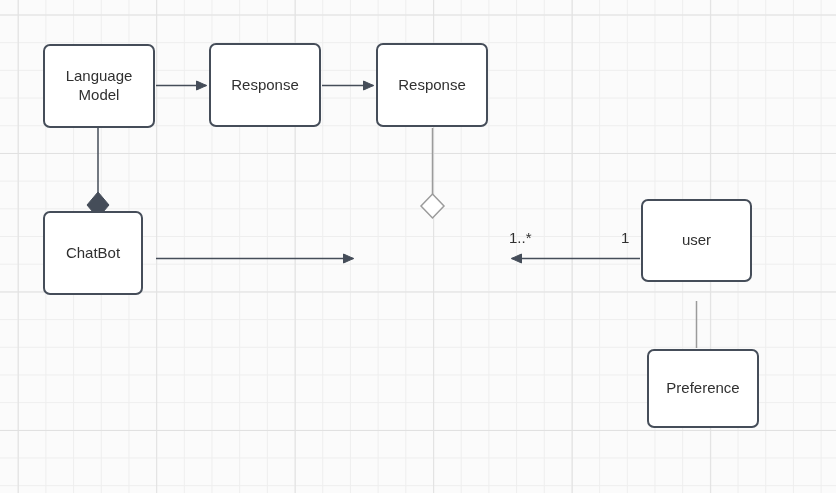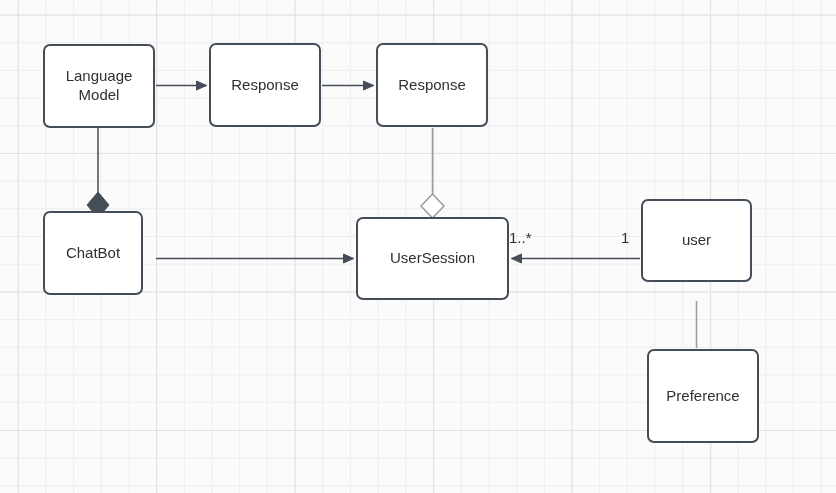--- a/index.html
+++ b/index.html
@@ -44,21 +44,21 @@
     line-height: 1.25;
     color: #303030;
     padding: 0 14px;
   }
   .node-language-model { left: 43px;  top: 44px;  width: 112px; height: 84px; }
   .node-response       { left: 209px; top: 43px;  width: 112px; height: 84px; }
   .node-message        { left: 376px; top: 43px;  width: 112px; height: 84px; }
   .node-chatbot        { left: 43px;  top: 211px; width: 100px; height: 84px; }
   .node-user-session   { left: 356px; top: 217px; width: 153px; height: 83px; }
   .node-user           { left: 641px; top: 199px; width: 111px; height: 83px; }
-  .node-preference     { left: 647px; top: 349px; width: 112px; height: 94px; }
+  .node-preference     { left: 647px; top: 349px; width: 112px; height: 79px; }
   .edge-label {
     position: absolute;
     font-size: 15px;
     color: #303030;
     white-space: nowrap;
   }
   .label-target-mult { left: 509px; top: 229px; }
   .label-source-mult { left: 621px; top: 229px; }
 </style>
 </head>
@@ -113,23 +113,20 @@
   </div>
 
   <div class="node node-message">
     <span>Response</span>
   </div>
 
   <div class="node node-chatbot">
     <span>ChatBot</span>
   </div>
 
-  <div class="node node-user-session">
-    <span>UserSession</span>
-  </div>
 
   <div class="node node-user">
     <span>user</span>
   </div>
 
   <div class="node node-preference">
     <span>Preference</span>
   </div>
 
   <div class="edge-label label-target-mult">1..*</div>

